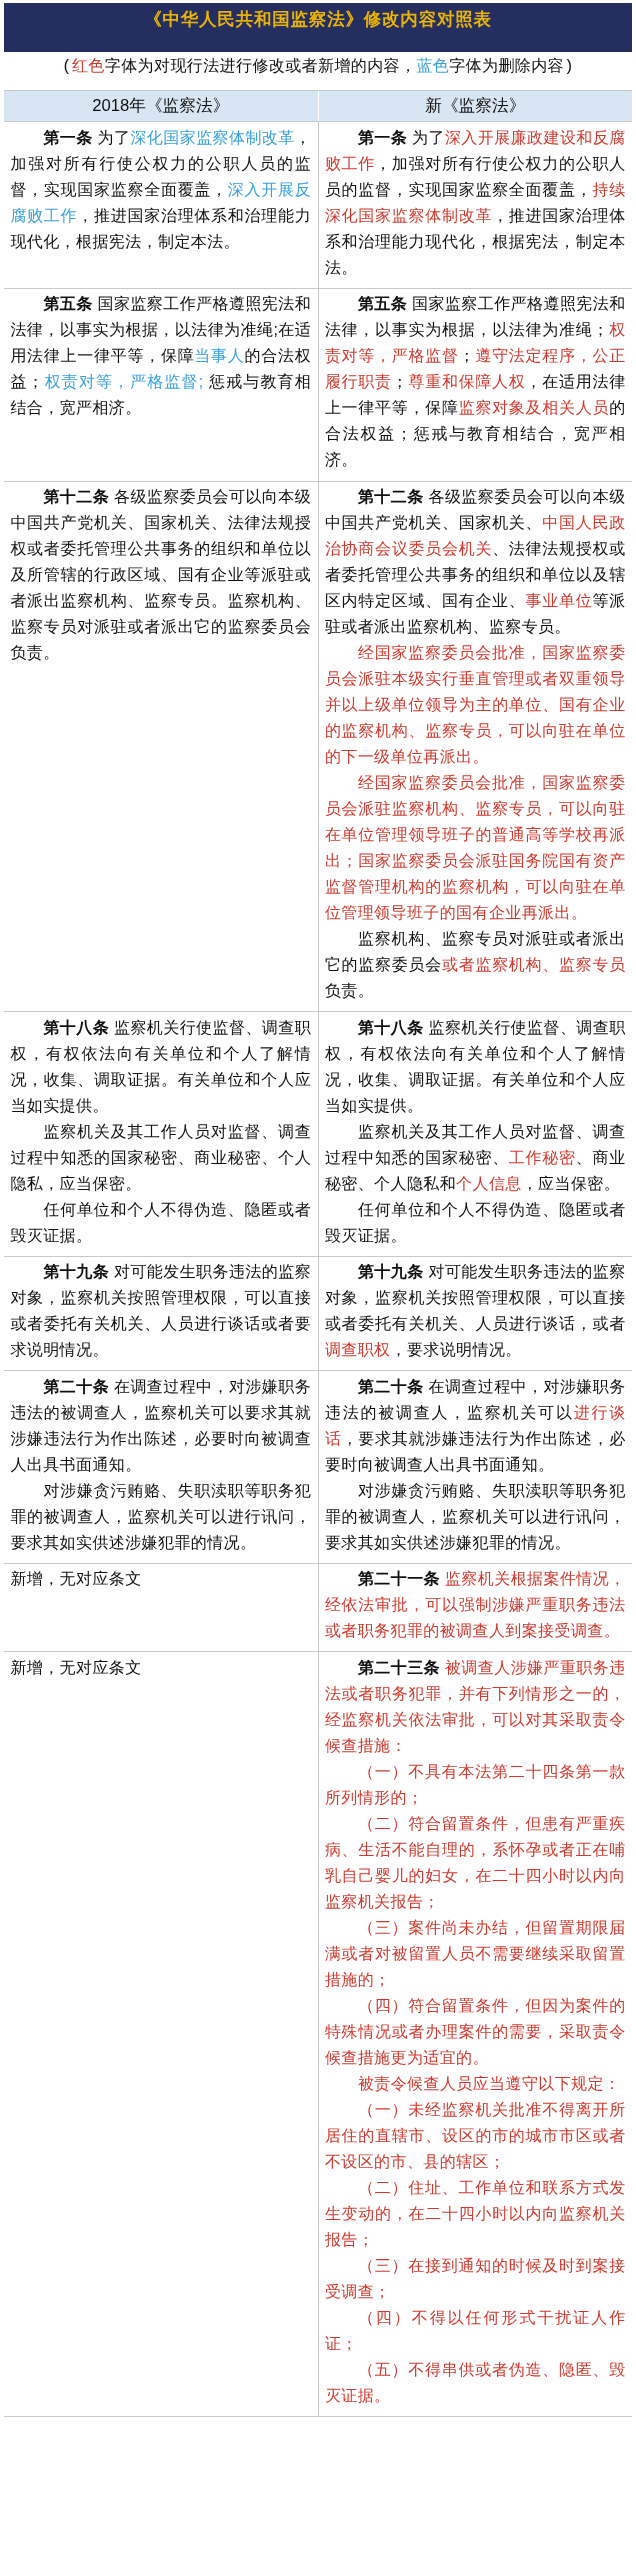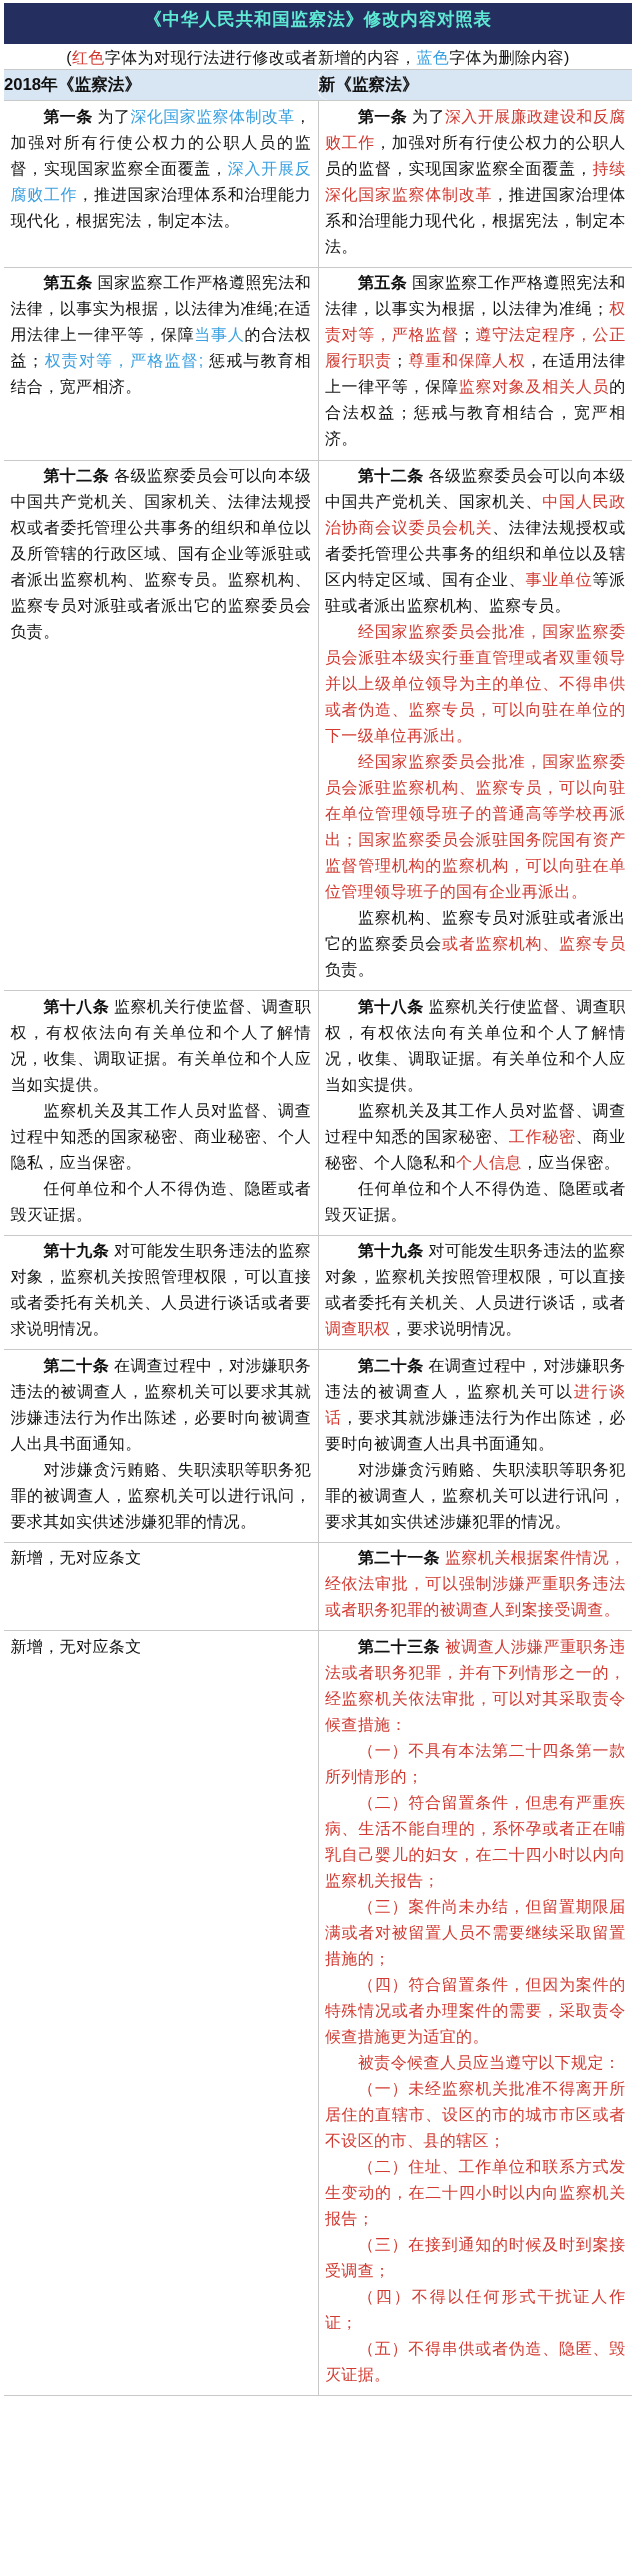--- a/index.html
+++ b/index.html
@@ -5,50 +5,51 @@
   html,body{margin:0;padding:0;background:#ffffff;}
   body{
     width:636px;
     min-height:2576px;
     font-family:"Liberation Sans","DejaVu Sans",sans-serif;
     color:var(--text,#111);
   }
   .wrap{margin:3.2px 4px 0 4px;}
   .title-bar{
     background:var(--title-bg,#242e5f);
-    color:#5eead4;
+    color:#eab308;
     font-weight:700;
     font-size:17.5px;
     text-align:center;
-    padding:4px 0 13px 0;
+    padding:4px 0 21px 0;
     letter-spacing:0.8px;
   }
   .legend{
     text-align:center;
     font-size:16px;
-    padding:4px 0 0 0;
+    padding:4px 0 13px 0;
     border-bottom:0.8px solid var(--border,#c9c9c9);
     background:#ffffff;
     letter-spacing:0.4px;
+    font-family:Liberation Mono, monospace;
   }
   .legend .red{color:var(--red,#d23a31);}
   .legend .blue{color:var(--blue,#3aa0e0);}
   .head-row{
     display:flex;
     background:var(--header-bg,#d8e5f2);
     border-bottom:0.8px solid var(--border,#c9c9c9);
   }
   .head-cell{
     flex:1;
-    text-align:left;
-    font-weight:700;
+    text-align:center;
+    font-weight:400;
     font-size:16.7px;
     padding:3.2px 0 4px 0;
   }
-  .head-cell + .head-cell{border-left:0.8px solid #ffffff;border-radius:10px;}
+  .head-cell + .head-cell{border-left:0.8px solid #ffffff;}
   .tbody{background:#ffffff;}
   .trow{
     display:flex;
     border-bottom:0.8px solid var(--border,#c9c9c9);
   }
   .tcell{
     flex:1;
     padding:2.4px 6.4px 7.2px 6.4px;
     font-size:16px;
     line-height:26px;
@@ -94,21 +95,21 @@
         <div class="tcell right">
           <p class="ind"><span class="seg-b">第五条</span><span class="seg-t"> 国家监察工作严格遵照宪法和法律，以事实为根据，以法律为准绳；</span><span class="seg-r">权责对等，严格监督</span><span class="seg-t">；</span><span class="seg-r">遵守法定程序，公正履行职责</span><span class="seg-t">；</span><span class="seg-r">尊重和保障人权</span><span class="seg-t">，在适用法律上一律平等，保障</span><span class="seg-r">监察对象及相关人员</span><span class="seg-t">的合法权益；惩戒与教育相结合，宽严相济。</span></p>
         </div>
       </div>
       <div class="trow">
         <div class="tcell left">
           <p class="ind"><span class="seg-b">第十二条</span><span class="seg-t"> 各级监察委员会可以向本级中国共产党机关、国家机关、法律法规授权或者委托管理公共事务的组织和单位以及所管辖的行政区域、国有企业等派驻或者派出监察机构、监察专员。监察机构、监察专员对派驻或者派出它的监察委员会负责。</span></p>
         </div>
         <div class="tcell right">
           <p class="ind"><span class="seg-b">第十二条</span><span class="seg-t"> 各级监察委员会可以向本级中国共产党机关、国家机关、</span><span class="seg-r">中国人民政治协商会议委员会机关</span><span class="seg-t">、法律法规授权或者委托管理公共事务的组织和单位以及辖区内特定区域、国有企业、</span><span class="seg-r">事业单位</span><span class="seg-t">等派驻或者派出监察机构、监察专员。</span></p>
-          <p class="ind"><span class="seg-r">经国家监察委员会批准，国家监察委员会派驻本级实行垂直管理或者双重领导并以上级单位领导为主的单位、不得串供或者伪造、监察专员，可以向驻在单位的下一级单位再派出。</span></p>
+          <p class="ind"><span class="seg-r">经国家监察委员会批准，国家监察委员会派驻本级实行垂直管理或者双重领导并以上级单位领导为主的单位、国有企业的监察机构、监察专员，可以向驻在单位的下一级单位再派出。</span></p>
           <p class="ind"><span class="seg-r">经国家监察委员会批准，国家监察委员会派驻监察机构、监察专员，可以向驻在单位管理领导班子的普通高等学校再派出；国家监察委员会派驻国务院国有资产监督管理机构的监察机构，可以向驻在单位管理领导班子的国有企业再派出。</span></p>
           <p class="ind"><span class="seg-t">监察机构、监察专员对派驻或者派出它的监察委员会</span><span class="seg-r">或者监察机构、监察专员</span><span class="seg-t">负责。</span></p>
         </div>
       </div>
       <div class="trow">
         <div class="tcell left">
           <p class="ind"><span class="seg-b">第十八条</span><span class="seg-t"> 监察机关行使监督、调查职权，有权依法向有关单位和个人了解情况，收集、调取证据。有关单位和个人应当如实提供。</span></p>
           <p class="ind"><span class="seg-t">监察机关及其工作人员对监督、调查过程中知悉的国家秘密、商业秘密、个人隐私，应当保密。</span></p>
           <p class="ind"><span class="seg-t">任何单位和个人不得伪造、隐匿或者毁灭证据。</span></p>
         </div>

